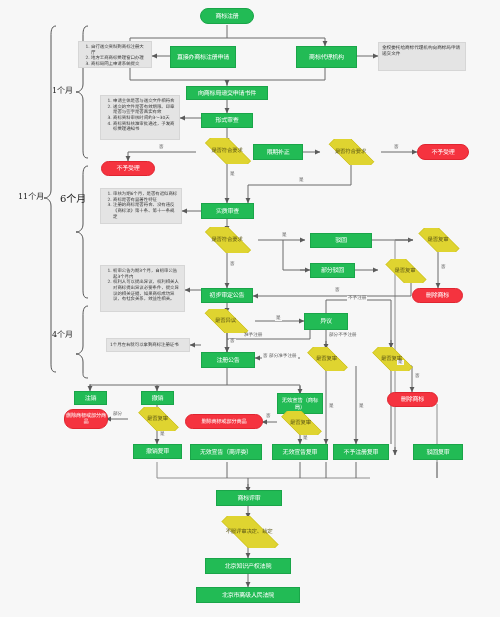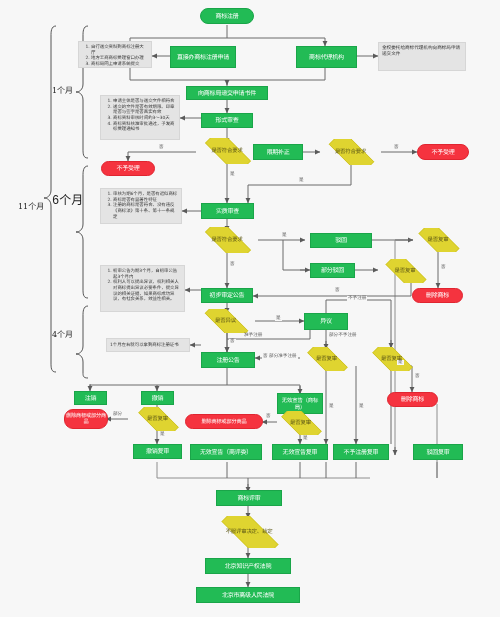--- a/index.html
+++ b/index.html
@@ -253,23 +253,23 @@
 
   <svg class="brace" style="left:20px; top:20px; width:80px; height:360px;" viewBox="0 0 80 360">
     <g stroke="#555" fill="none" stroke-width="1">
       <path d="M36,6 C31,6 31,12 31,16 L31,170 C31,176 27,178 24,178 C27,178 31,180 31,186 L31,342 C31,348 31,352 36,352"></path>
       <path d="M68,6 C63,6 63,12 63,16 L63,64 C63,70 59,72 56,72 C59,72 63,74 63,80 L63,128 C63,134 63,138 68,138"></path>
       <path d="M68,146 C63,146 63,152 63,156 L63,204 C63,210 59,212 56,212 C59,212 63,214 63,220 L63,268 C63,274 63,278 68,278"></path>
       <path d="M68,286 C63,286 63,292 63,296 L63,326 C63,332 59,334 56,334 C59,334 63,336 63,342 L63,352 C63,356 63,358 68,358"></path>
     </g>
   </svg>
 
-  <div class="brace-label" style="left:18px; top:200px; font-size:8px;">11个月</div>
+  <div class="brace-label" style="left:18px; top:190px; font-size:8px;">11个月</div>
   <div class="brace-label" style="left:52px; top:84px; font-size:8px;">1个月</div>
-  <div class="brace-label" style="left:52px; top:190px; font-size:12px;font-family:Liberation Mono, monospace;">6个月</div>
+  <div class="brace-label" style="left:60px; top:190px; font-size:10px;">6个月</div>
   <div class="brace-label" style="left:52px; top:328px; font-size:8px;">4个月</div>
 
   <div class="node n-start" style="left:200px; top:8px; width:54px; height:16px; font-size:6px;">商标注册</div>
 
   <div class="node n-green" style="left:170px; top:46px; width:66px; height:22px; font-size:6px;">直接办商标注册申请</div>
   <div class="node n-green" style="left:296px; top:46px; width:61px; height:22px; font-size:6px;">商标代理机构</div>
 
   <div class="note" style="left:378px; top:42px; width:88px; height:29px; font-size:4.6px;">
     <span class="plain">全权委托给商标代理机构向商标局申请递交文件</span>
   </div>

